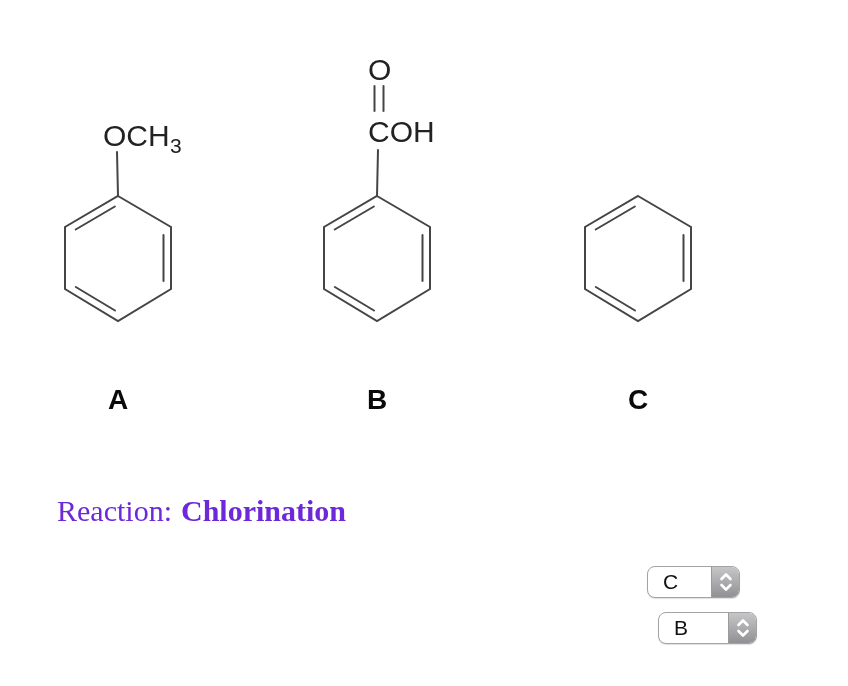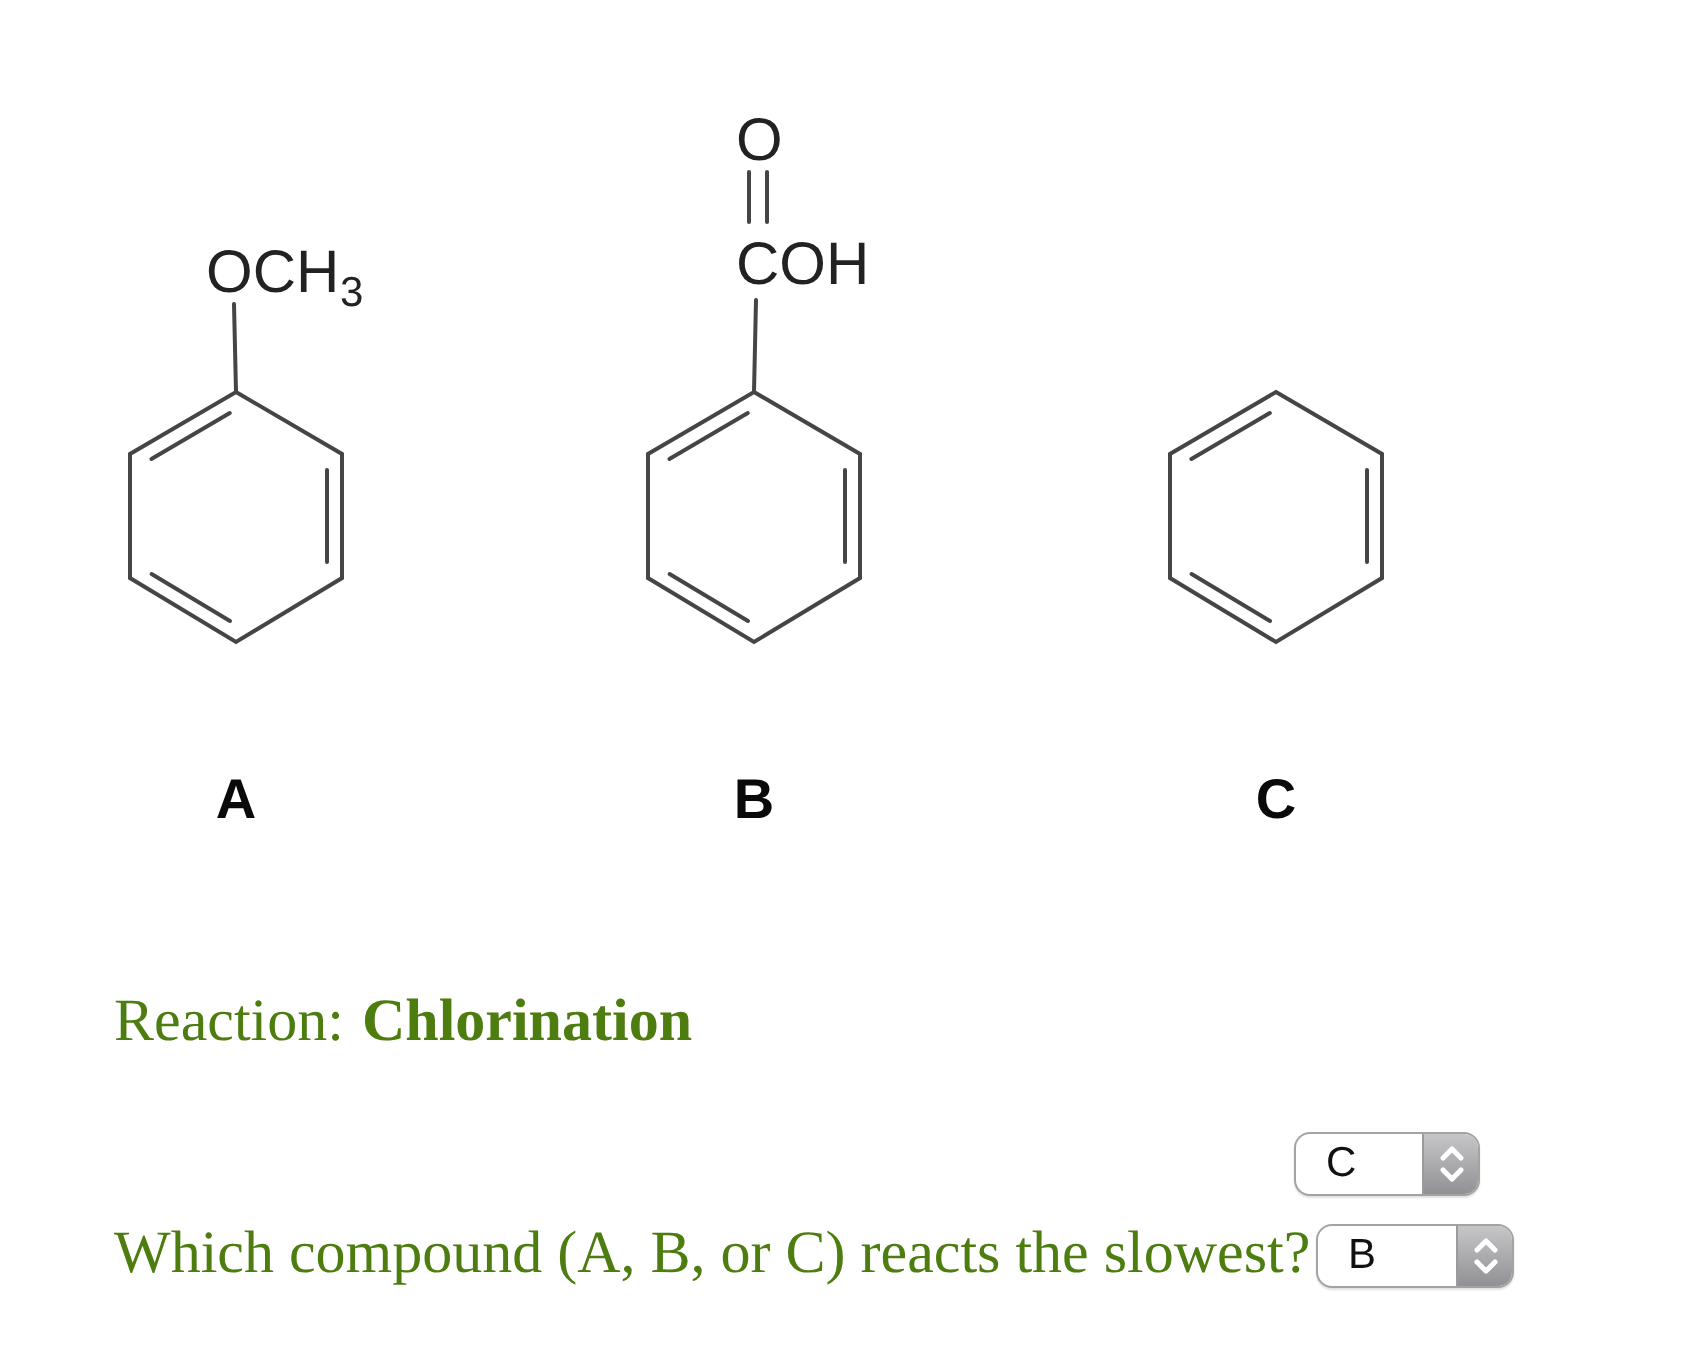--- a/index.html
+++ b/index.html
@@ -26,21 +26,21 @@
     color:#0a0a0a;
   }
   .label-a{left:78px;}
   .label-b{left:337px;}
   .label-c{left:598px;}
   .text-line{
     position:absolute;
     left:57px;
     font-size:30px;
     line-height:1;
-    color:#4d7c0f;
+    color:#6d28d9;
     white-space:nowrap;
   }
   .reaction-line{top:496px;}
   .q1-line{top:567px;}
   .q2-line{top:612px;}
   .reaction-prefix{margin-right:0.3em;}
   .reaction-name{font-weight:bold;}
   .select{
     position:absolute;
     height:32px;
@@ -124,21 +124,20 @@
     <span class="select-value">C</span>
     <span class="select-stepper">
       <svg width="16" height="22" viewBox="0 0 16 22" fill="none" stroke="#ffffff" stroke-width="2.6" stroke-linecap="round" stroke-linejoin="round">
         <path d="M3.5 8 L8 3.5 L12.5 8"></path>
         <path d="M3.5 14 L8 18.5 L12.5 14"></path>
       </svg>
     </span>
   </div>
 
   
-  <div class="text-line q2-line">Which compound (A, B, or C) reacts the slowest?</div>
   <div class="select select-2">
     <span class="select-value">B</span>
     <span class="select-stepper">
       <svg width="16" height="22" viewBox="0 0 16 22" fill="none" stroke="#ffffff" stroke-width="2.6" stroke-linecap="round" stroke-linejoin="round">
         <path d="M3.5 8 L8 3.5 L12.5 8"></path>
         <path d="M3.5 14 L8 18.5 L12.5 14"></path>
       </svg>
     </span>
   </div>
 

